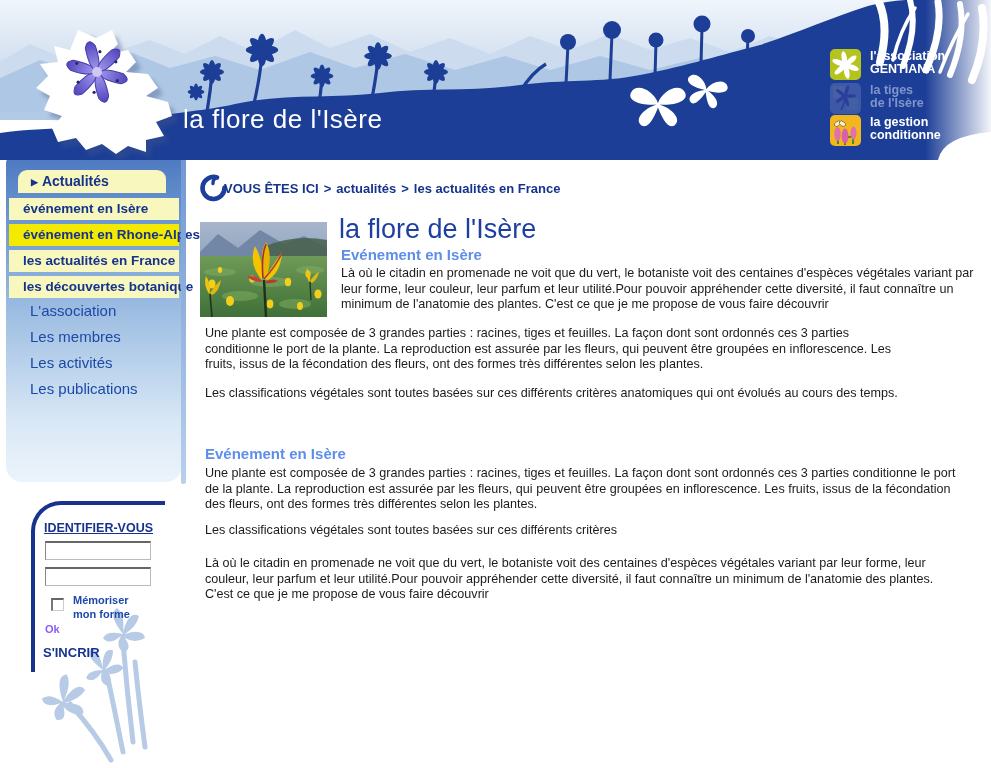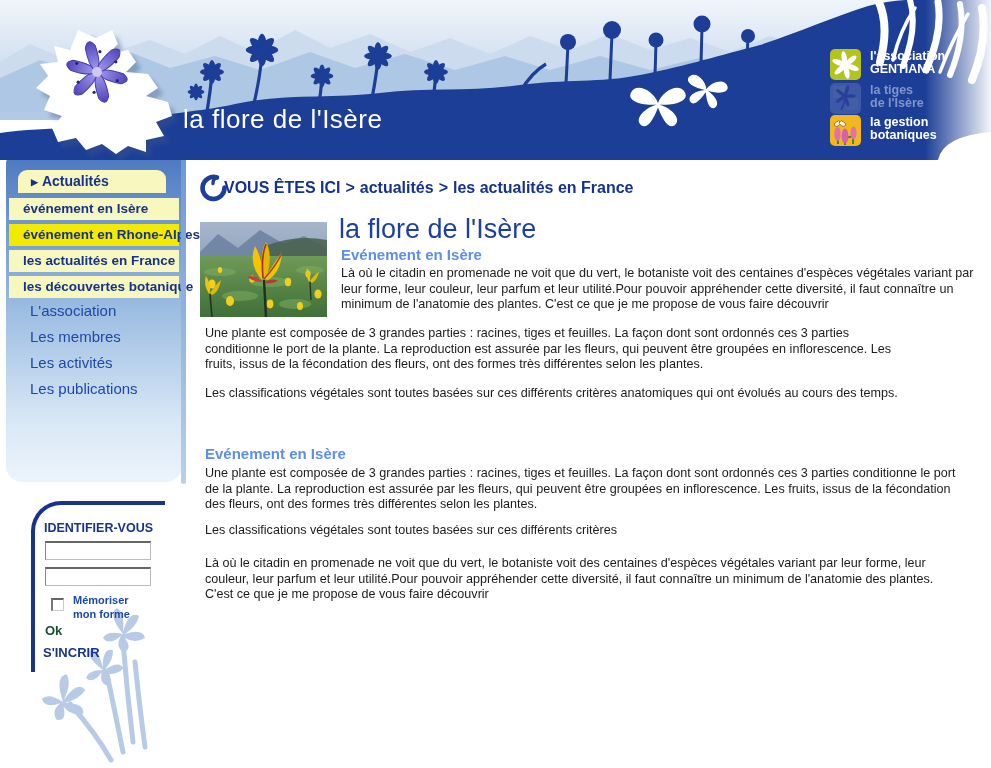--- a/index.html
+++ b/index.html
@@ -37,41 +37,41 @@
            padding-left:13px;box-sizing:border-box;cursor:pointer;}
   #side-tab .arr{font-size:9px;margin-right:4px;vertical-align:1px;}
   .side-item{position:absolute;left:3px;width:170px;height:22px;background:#f7f7be;
            line-height:22px;font-size:13.5px;font-weight:bold;color:#15338c;padding-left:14px;
            box-sizing:border-box;cursor:pointer;white-space:nowrap;}
   .side-item.active{background:#f3ea00;}
   .side-link{position:absolute;left:24px;font-size:15px;color:#1c49a8;cursor:pointer;white-space:nowrap;}
 
   
   #breadcrumb{left:196px;top:172px;z-index:3;display:flex;align-items:center;color:#15338c;
-           font-weight:bold;font-size:16px;}
+           font-weight:bold;font-size:13px;}
   #breadcrumb .sep{margin:0 5px;}
   #breadcrumb .bc-link{cursor:pointer;}
   #bc-icon{margin-right:-6px;}
 
   
   #main-title{left:339px;top:214px;font-size:27px;color:#1d3fa2;z-index:3;}
   .sec-head{position:absolute;font-size:15px;font-weight:bold;color:#5d8ee8;z-index:3;}
   .para{position:absolute;font-size:12.6px;line-height:15.5px;color:#1b1b1b;z-index:3;}
   #photo{left:200px;top:222px;width:127px;height:95px;z-index:3;}
 
   
   #login{left:31px;top:501px;width:130px;height:167px;border-left:4px solid #17338e;
          border-top:4px solid #17338e;border-top-left-radius:30px;z-index:3;}
-  #login-title{position:absolute;left:9px;top:16px;font-size:12.5px;font-weight:bold;color:#17338e;white-space:nowrap;}
+  #login-title{position:absolute;left:9px;top:16px;font-size:12.5px;font-weight:bold;color:#17338e;white-space:nowrap;text-decoration:underline;}
   .login-input{position:absolute;left:10px;width:100px;height:14px;background:#fff;
          border-top:2px solid #666;border-left:1px solid #888;border-right:1px solid #bbb;border-bottom:1px solid #bbb;}
   #login-check{position:absolute;left:12px;top:90px;width:13px;height:13px;appearance:none;-webkit-appearance:none;
          background:#fff;border-top:2px solid #666;border-left:2px solid #777;border-right:1px solid #ccc;border-bottom:1px solid #ccc;cursor:pointer;}
   #remember{position:absolute;left:38px;top:88px;font-size:11px;font-weight:bold;color:#1c49a8;line-height:14px;cursor:pointer;}
-  #ok-link{position:absolute;left:10px;top:118px;font-size:13px;font-weight:bold;color:#14532d;cursor:pointer;}
+  #ok-link{position:absolute;left:10px;top:118px;font-size:11px;font-weight:bold;color:#8b5cf6;cursor:pointer;}
   #signup-link{position:absolute;left:8px;top:140px;font-size:13px;font-weight:bold;color:#17338e;cursor:pointer;}
 
   
   #bottom-flowers{left:15px;top:602px;z-index:0;}
 
   
   #footer{left:198px;top:695px;width:620px;height:17px;z-index:3;display:flex;align-items:center;
           justify-content:space-between;padding:0 14px 0 47px;box-sizing:border-box;
           background:linear-gradient(180deg,#eef4fa 0%,#b7cbe4 55%,#d7e4f2 100%);
           font-size:12px;color:#1a1a1a;}
@@ -237,21 +237,21 @@
       <ellipse cx="7.5" cy="19" rx="3.2" ry="7" fill="#e070b0"></ellipse>
       <ellipse cx="15" cy="21" rx="3.4" ry="7.5" fill="#d860a8"></ellipse>
       <ellipse cx="23.5" cy="18" rx="3" ry="6.5" fill="#e070b0"></ellipse>
       <g transform="translate(10,7)">
         <ellipse cx="-3" cy="0" rx="3.5" ry="2.2" transform="rotate(-35)" fill="#fdf3d2" stroke="#5a4a10" stroke-width=".6"></ellipse>
         <ellipse cx="3" cy="0" rx="3.5" ry="2.2" transform="rotate(35)" fill="#fdf3d2" stroke="#5a4a10" stroke-width=".6"></ellipse>
       </g>
     </svg>
     <div class="rmenu-label">
       <div>la gestion</div>
-      <div>botaniques</div>
+      <div>conditionne</div>
     </div>
   </div>
 
   <div id="sidebar" class="abs">
     <div id="side-tab">
       <span class="arr">▶</span><span>Actualités</span>
     </div>
     <div class="side-item" style="top:46px">événement en Isère</div>
     <div class="side-item active" style="top:72px">événement en Rhone-Alpes</div>
     <div class="side-item" style="top:98px">les actualités en France</div>

